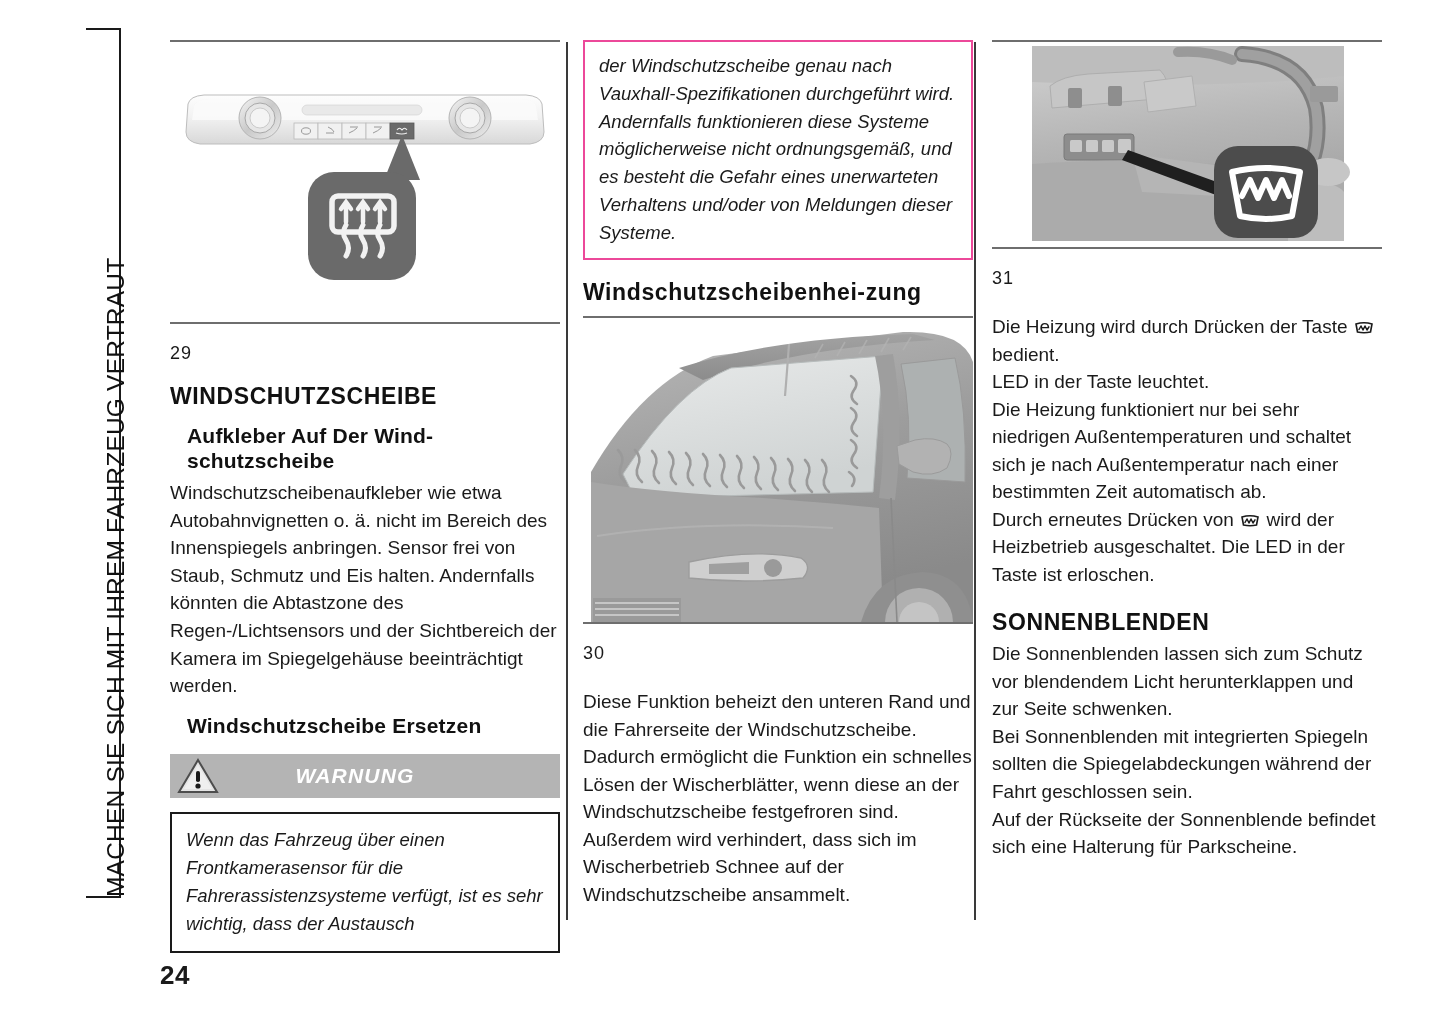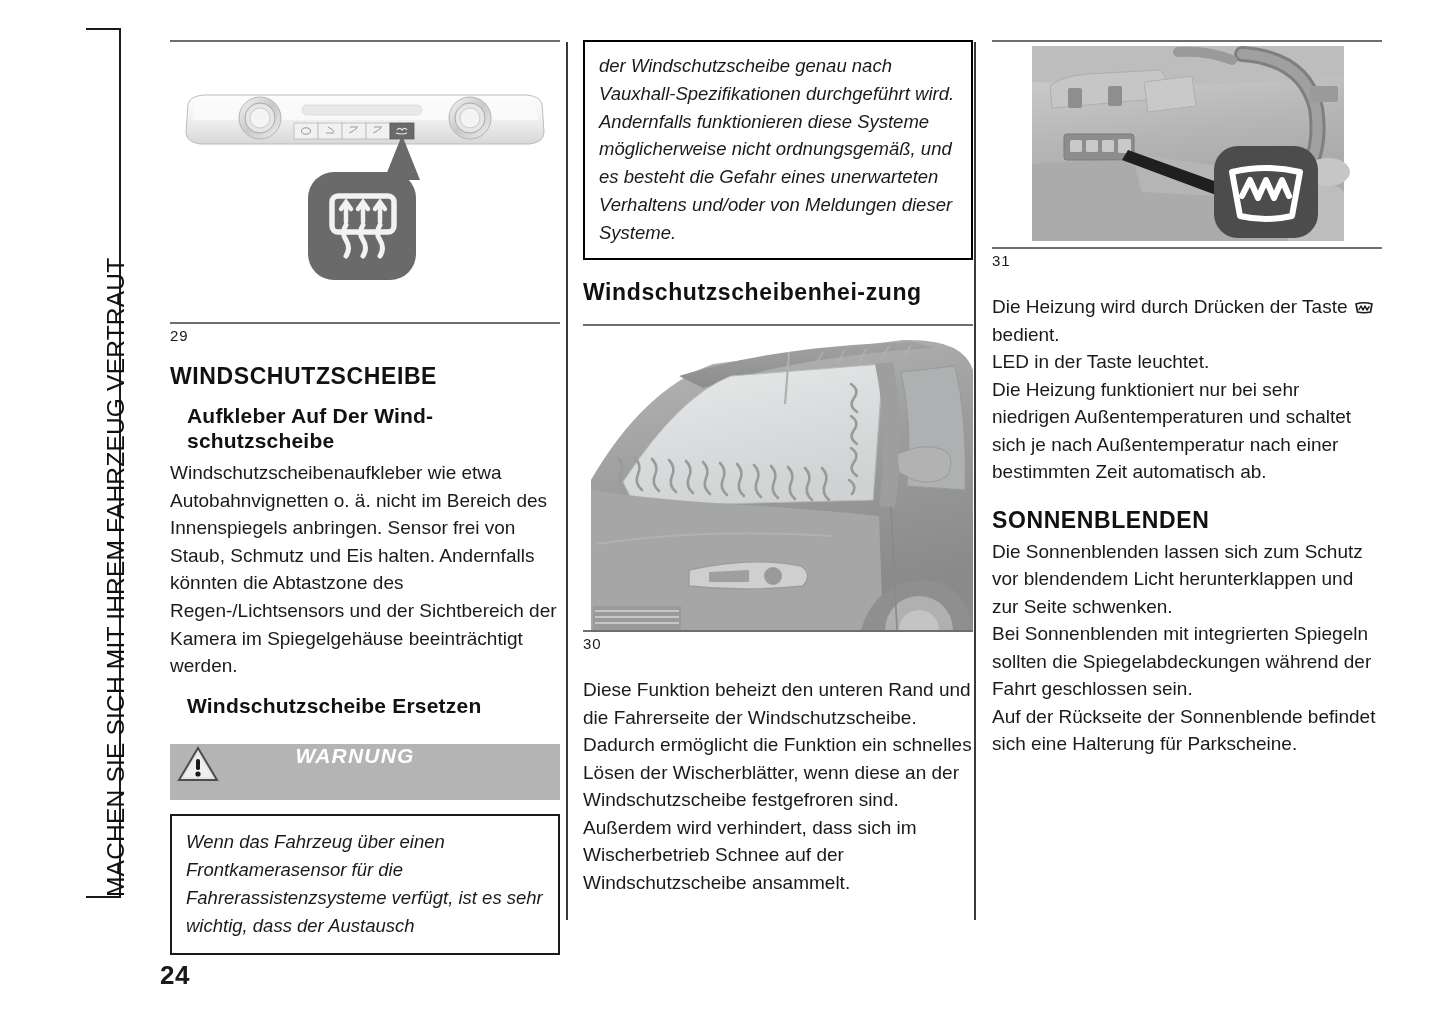--- a/index.html
+++ b/index.html
@@ -37,57 +37,57 @@
   .col1{left:170px;}
   .col2{left:583px;}
   .col3{left:992px;}
   .coltop-rule{width:100%;height:2px;background:#6e6e6e;margin-bottom:0;}
 
   .divider{position:absolute;top:42px;width:2px;height:878px;background:#3a3a3a;}
 
   
   .figure{position:relative;width:100%;}
   .fig-rule{width:100%;height:2px;background:#6e6e6e;}
-  .fig-num{font-size:15px;color:#1a1a1a;padding-top:3px;letter-spacing:1px;}
+  .fig-num{font-size:18px;color:#1a1a1a;padding-top:19px;letter-spacing:1px;}
 
   
   h1.sec{
     font-size:23px;font-weight:bold;letter-spacing:0.6px;
     margin:20px 0 10px 0;line-height:1.12;text-transform:uppercase;
   }
   h2.sub{
     font-size:21px;font-weight:bold;letter-spacing:0.2px;
     margin:14px 0 6px 17px;line-height:1.18;
   }
   p.body{
     font-size:19px;line-height:1.45;margin:0 0 0 0;color:#1a1a1a;
   }
   p.body + p.body{margin-top:0;}
 
   
   .warn-bar{
-    margin-top:26px;background:#b4b4b4;height:56px;
-    display:flex;align-items:flex-start;position:relative;
+    margin-top:16px;background:#b4b4b4;height:44px;
+    display:flex;align-items:center;position:relative;
   }
   .warn-icon{margin-left:6px;width:44px;height:40px;display:block;}
   .warn-word{
     flex:1;text-align:center;color:#ffffff;font-weight:bold;font-style:italic;
     font-size:21px;letter-spacing:1.2px;padding-right:70px;
   }
   .warn-box{
     border:2px solid #1a1a1a;border-top:none;padding:12px 14px 14px 14px;
     margin-top:14px;
   }
   .warn-box.topless{border-top:2px solid #1a1a1a;}
   .warn-text{
     font-style:italic;font-size:18.5px;line-height:1.5;color:#1a1a1a;
   }
 
   .ital-box{
-    border:2px solid #000000;padding:10px 14px 12px 14px;
+    border:2px solid #ec4899;padding:10px 14px 12px 14px;
   }
 
   
   .glyph{display:inline-block;vertical-align:-2px;width:22px;height:15px;}
 
   
   .pagenum{
     position:absolute;left:160px;top:960px;
     font-size:26px;font-weight:bold;letter-spacing:0.5px;color:#1a1a1a;
   }
@@ -196,21 +196,21 @@
   </div>
 
   <div class="col col2">
 
     <div class="ital-box">
       <div class="warn-text">der Windschutzscheibe genau nach Vauxhall-Spezifikationen durchgeführt wird. Andernfalls funktionieren diese Systeme möglicherweise nicht ordnungsgemäß, und es besteht die Gefahr eines unerwarteten Verhaltens und/oder von Meldungen dieser Systeme.</div>
     </div>
 
     <h1 class="sec" style="text-transform:none;">Windschutzscheibenhei-zung</h1>
 
-    <div class="figure" style="margin-top:18px;">
+    <div class="figure" style="margin-top:10px;">
       <div class="fig-rule"></div>
       <svg class="fig-img" viewBox="0 0 390 300" style="margin-top:4px;">
         <defs>
           <linearGradient id="bodyG" x1="0" y1="0" x2="0.3" y2="1">
             <stop offset="0" stop-color="#b9b9b9"></stop>
             <stop offset="0.5" stop-color="#9d9d9d"></stop>
             <stop offset="1" stop-color="#8a8a8a"></stop>
           </linearGradient>
           <linearGradient id="glassG" x1="0" y1="0" x2="0.4" y2="1">
             <stop offset="0" stop-color="#e8eaea"></stop>
@@ -354,20 +354,28 @@
       <svg class="glyph" viewBox="0 0 22 15">
         <path d="M3 4 Q11 1.5 19 4 L17.5 12 Q11 13.6 4.5 12 Z" fill="none" stroke="#1a1a1a" stroke-width="1.6"></path>
         <path d="M6 9.5 L8 6 L10 10 L12 6 L14 10 L16 6.8" fill="none" stroke="#1a1a1a" stroke-width="1.5" stroke-linejoin="round" stroke-linecap="round"></path>
       </svg>
       <span>bedient.</span>
     </p>
 
     <p class="body" style="white-space:pre-line;">LED in der Taste leuchtet.
 Die Heizung funktioniert nur bei sehr niedrigen Außentemperaturen und schaltet sich je nach Außentemperatur nach einer bestimmten Zeit automatisch ab.</p>
 
+    <p class="body">
+      <span>Durch erneutes Drücken von</span>
+      <svg class="glyph" viewBox="0 0 22 15">
+        <path d="M3 4 Q11 1.5 19 4 L17.5 12 Q11 13.6 4.5 12 Z" fill="none" stroke="#1a1a1a" stroke-width="1.6"></path>
+        <path d="M6 9.5 L8 6 L10 10 L12 6 L14 10 L16 6.8" fill="none" stroke="#1a1a1a" stroke-width="1.5" stroke-linejoin="round" stroke-linecap="round"></path>
+      </svg>
+      <span>wird der Heizbetrieb ausgeschaltet. Die LED in der Taste ist erloschen.</span>
+    </p>
 
     <h1 class="sec" style="margin-top:22px;margin-bottom:4px;">SONNENBLENDEN</h1>
     <p class="body" style="white-space:pre-line;">Die Sonnenblenden lassen sich zum Schutz vor blendendem Licht herunterklappen und zur Seite schwenken.
 Bei Sonnenblenden mit integrierten Spiegeln sollten die Spiegelabdeckungen während der Fahrt geschlossen sein.
 Auf der Rückseite der Sonnenblende befindet sich eine Halterung für Parkscheine.</p>
   </div>
 
   <div class="pagenum">24</div>
 </div>
 

